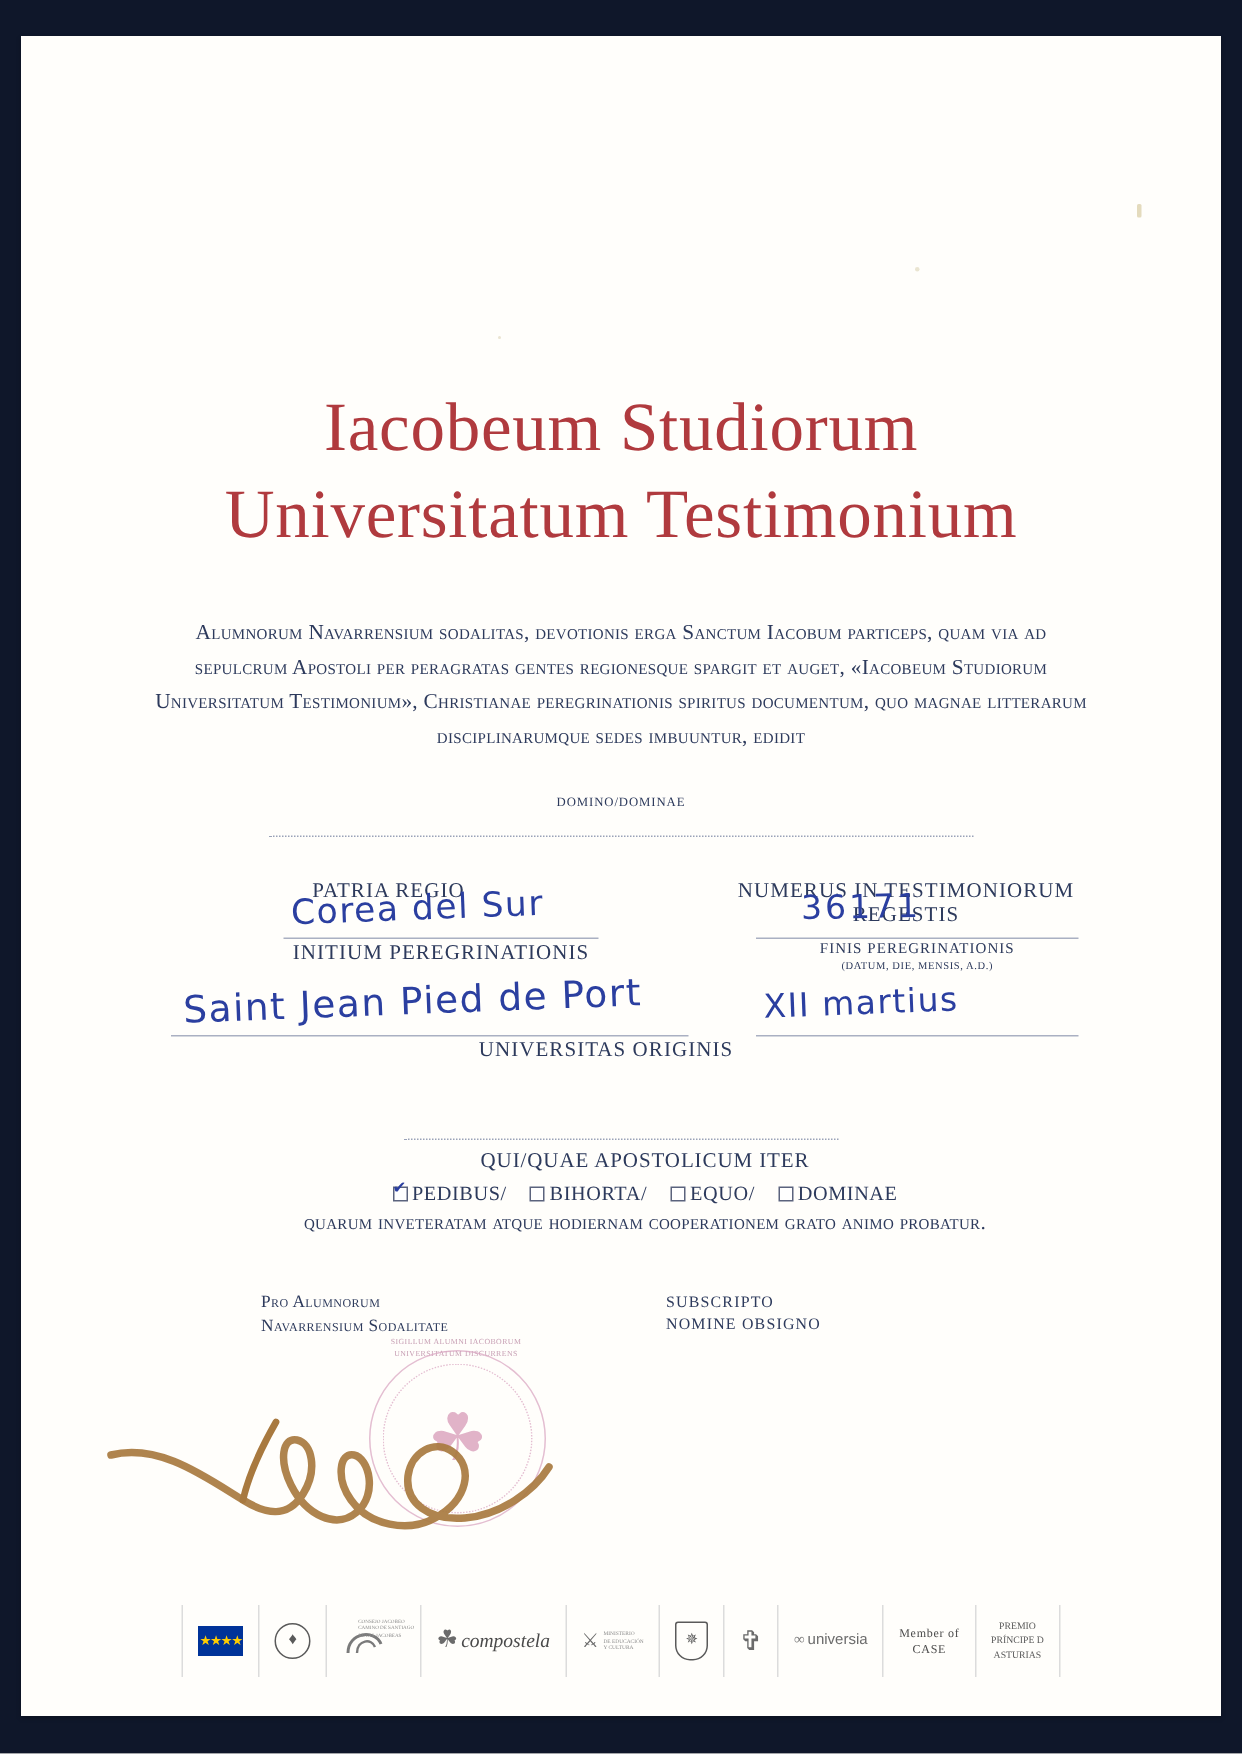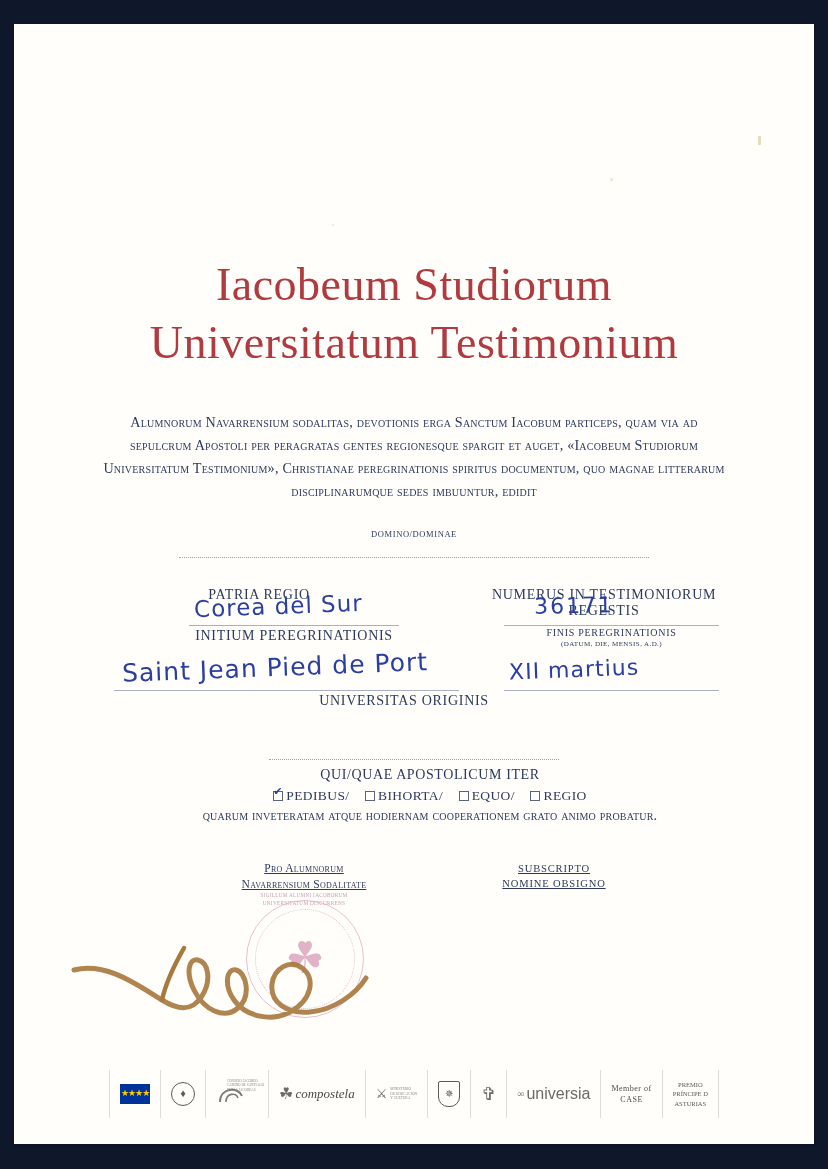--- a/index.html
+++ b/index.html
@@ -154,27 +154,26 @@
     line-height: 1.55;
     letter-spacing: .2px;
   }
   .signature-area {
     position: relative;
     margin-top: 34px;
     height: 200px;
   }
   .sig-label {
     position: absolute;
-    text-align: center;
+    text-align: left;
     color: #2d3a5c;
     font-size: 11.5px;
     font-variant: small-caps;
     line-height: 1.4;
     letter-spacing: .3px;
-    text-decoration: underline;
   }
   .sig-label.tiny {
     font-size: 10.6px;
     letter-spacing: .8px;
   }
   .stamp-text {
     position: absolute;
     text-align: center;
     color: #c79fb4;
     font-size: 5.2px;
@@ -338,21 +337,21 @@
 
     <div class="mode-block">
       <div class="mode-title">QUI/QUAE APOSTOLICUM ITER</div>
       <div class="mode-options">
         <span><span class="cbx checked"></span><span>PEDIBUS/</span></span>
         <span style="display:inline-block;width:8px;"></span>
         <span><span class="cbx"></span><span>BIHORTA/</span></span>
         <span style="display:inline-block;width:8px;"></span>
         <span><span class="cbx"></span><span>EQUO/</span></span>
         <span style="display:inline-block;width:8px;"></span>
-        <span><span class="cbx"></span><span>REGIO</span></span>
+        <span><span class="cbx"></span><span>DOMINAE</span></span>
       </div>
       <div class="mode-tail" style="margin-top:0;">quarum inveteratam atque hodiernam cooperationem grato animo probatur.</div>
     </div>
 
     <div class="signature-area">
       <div class="sig-label" style="left:160px;top:0px;width:260px;">
         <div>Pro Alumnorum</div>
         <div>Navarrensium Sodalitate</div>
       </div>
       <div class="sig-label tiny" style="left:430px;top:2px;width:220px;">
@@ -405,21 +404,21 @@
 Y CULTURA</span>
         </div>
         <div class="logo">
           <div class="shield">✵</div>
         </div>
         <div class="logo">
           <span class="cross">✞</span>
         </div>
         <div class="logo">
           <span style="color:#7a7a7a;font-size:10px;margin-right:2px;">∞</span>
-          <span style="font-size:16px;color:#6b6b6b;font-family:'Liberation Sans',sans-serif;">universia</span>
+          <span style="font-size:10px;color:#6b6b6b;font-family:'Liberation Sans',sans-serif;">universia</span>
         </div>
         <div class="logo">
           <span class="case-logo" style="white-space:pre-line;font-size:8px;line-height:1.4;text-align:center;">Member of
 CASE</span>
         </div>
         <div class="logo">
           <span style="font-size:6.5px;color:#5a5a5a;white-space:pre-line;line-height:1.4;">PREMIO
 PRÍNCIPE D
 ASTURIAS</span>
         </div>

